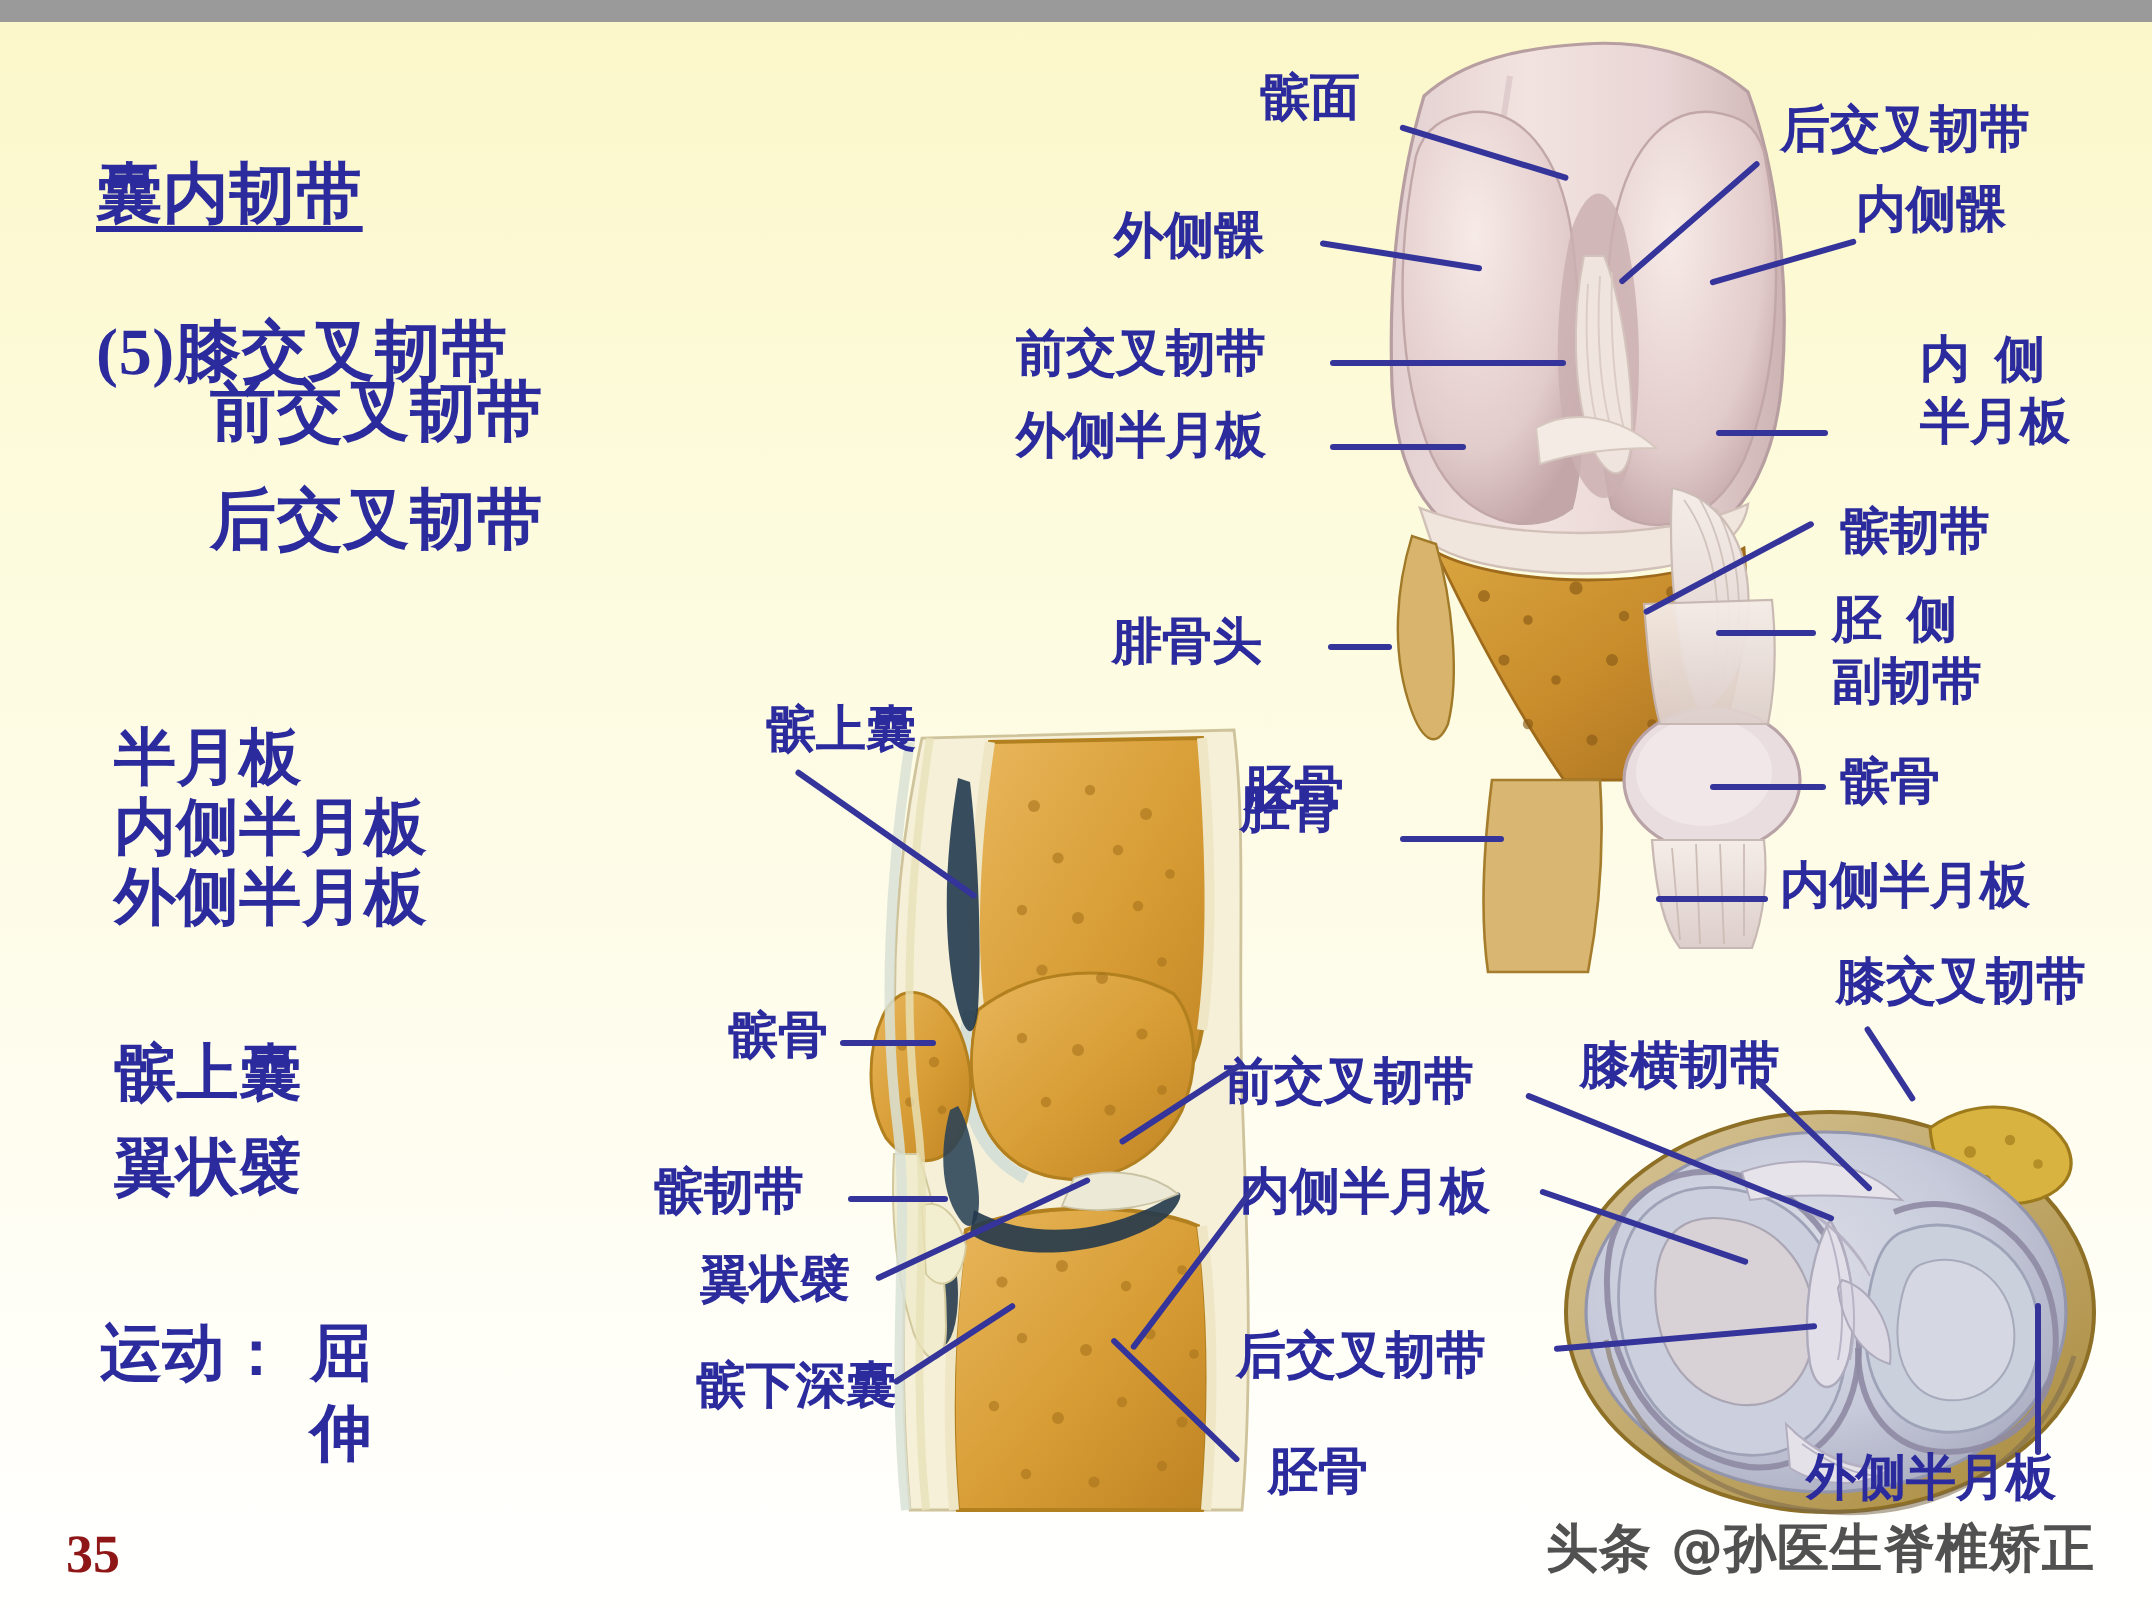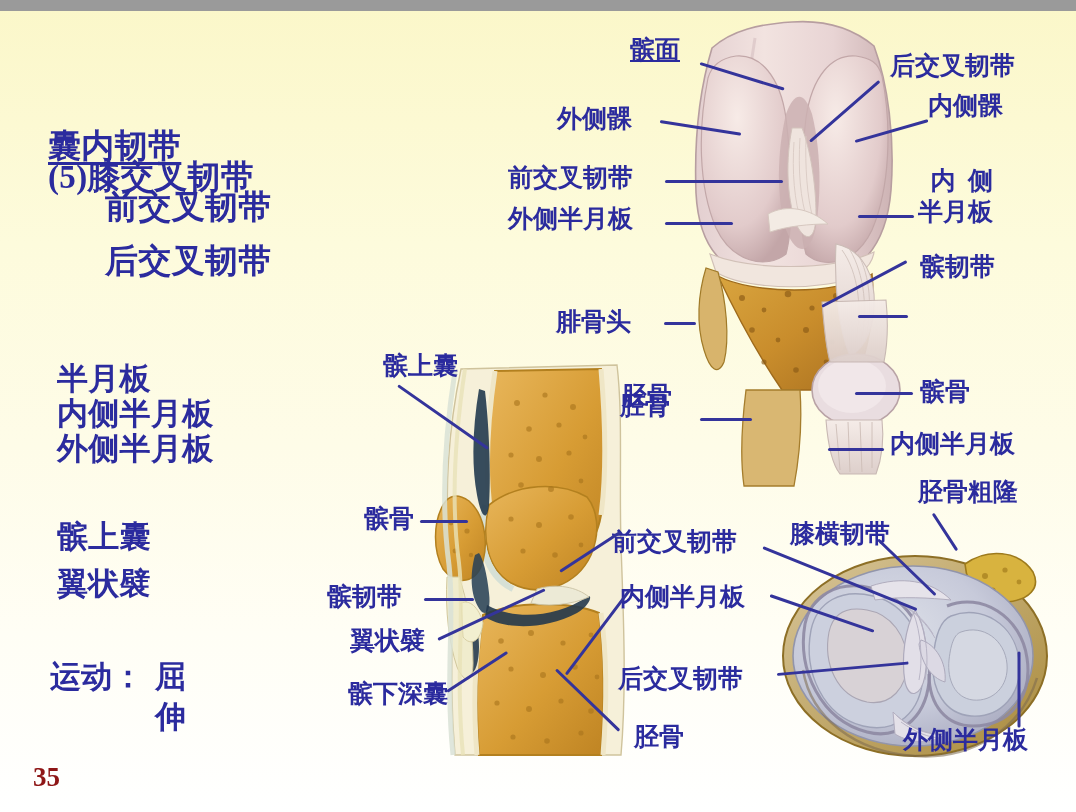--- a/index.html
+++ b/index.html
@@ -306,69 +306,71 @@
 
     <path d="M118,192 C132,206 150,216 170,214 C158,224 136,224 120,214 Z" fill="#e4e1e9" stroke="#b2aec0" stroke-width="1"></path>
     <g stroke="#b5b1c3" stroke-width=".9" fill="none">
       <path d="M122,196 C136,208 152,214 166,214"></path>
       <path d="M126,202 C140,212 154,218 166,218"></path>
     </g>
 
     <path d="M28,150 C36,198 80,232 140,236 C196,240 246,210 262,158" fill="none" stroke="#7b6a4e" stroke-width="2.5" opacity=".55"></path>
   </svg>
 
-  <div class="txt u" style="left:48px;top:80px;font-size:33px;margin-top:48px;">囊内韧带</div>
+  <div class="txt u" style="left:48px;top:80px;font-size:33px;">囊内韧带</div>
 
   <div class="txt" style="left:48px;top:134px;font-size:33px;margin-top:25px;">(5)膝交叉韧带</div>
 
   <div class="txt" style="left:105px;top:189px;font-size:33px;">前交叉韧带</div>
   <div class="txt" style="left:105px;top:243px;font-size:33px;">后交叉韧带</div>
 
   <div class="txt" style="left:57px;top:362px;font-size:31px;">半月板</div>
   <div class="txt" style="left:57px;top:397px;font-size:31px;">内侧半月板</div>
   <div class="txt" style="left:57px;top:432px;font-size:31px;">外侧半月板</div>
 
   <div class="txt" style="left:57px;top:520px;font-size:31px;">髌上囊</div>
   <div class="txt" style="left:57px;top:567px;font-size:31px;">翼状襞</div>
 
   <div class="txt" style="left:50px;top:660px;font-size:31px;">运动：</div>
   <div class="txt" style="left:155px;top:660px;font-size:31px;">屈</div>
   <div class="txt" style="left:155px;top:700px;font-size:31px;">伸</div>
 
-  <div class="lbl" style="left:630px;top:36px;text-decoration:underline;">髌面</div>
+  <div class="lbl" style="left:630px;top:36px;">髌面</div>
   <div class="leader" style="left:700px;top:62px;width:88px;transform:rotate(17deg);"></div>
 
   <div class="lbl" style="left:557px;top:105px;">外侧髁</div>
   <div class="leader" style="left:660px;top:120px;width:82px;transform:rotate(9deg);"></div>
 
   <div class="lbl" style="left:508px;top:164px;">前交叉韧带</div>
   <div class="leader" style="left:665px;top:180px;width:118px;"></div>
 
   <div class="lbl" style="left:508px;top:205px;">外侧半月板</div>
   <div class="leader" style="left:665px;top:222px;width:68px;"></div>
 
   <div class="lbl" style="left:890px;top:52px;">后交叉韧带</div>
   <div class="leader" style="left:810px;top:140px;width:92px;transform:rotate(-41deg);"></div>
 
   <div class="lbl" style="left:928px;top:92px;">内侧髁</div>
   <div class="leader" style="left:855px;top:140px;width:76px;transform:rotate(-16deg);"></div>
 
-  <div class="lbl" style="left:918px;top:166px;line-height:1.22;text-align:right;"><span>内  侧
+  <div class="lbl" style="left:960px;top:166px;line-height:1.22;"><span>内  侧
 半月板</span></div>
   <div class="leader" style="left:858px;top:215px;width:56px;"></div>
 
   <div class="lbl" style="left:556px;top:308px;">腓骨头</div>
   <div class="leader" style="left:664px;top:322px;width:32px;"></div>
 
   <div class="lbl" style="left:620px;top:392px;">胫骨</div>
   <div class="leader" style="left:700px;top:418px;width:52px;"></div>
 
   <div class="lbl" style="left:920px;top:253px;">髌韧带</div>
   <div class="leader" style="left:822px;top:305px;width:96px;transform:rotate(-28deg);"></div>
 
+  <div class="lbl" style="left:916px;top:296px;line-height:1.22;"><span>胫  侧
+副韧带</span></div>
   <div class="leader" style="left:858px;top:315px;width:50px;"></div>
 
   <div class="lbl" style="left:920px;top:378px;">髌骨</div>
   <div class="leader" style="left:855px;top:392px;width:58px;"></div>
 
   <div class="lbl" style="left:890px;top:430px;">内侧半月板</div>
   <div class="leader" style="left:828px;top:448px;width:56px;"></div>
 
   <div class="lbl" style="left:383px;top:352px;">髌上囊</div>
   <div class="leader" style="left:398px;top:384px;width:110px;transform:rotate(35deg);"></div>
@@ -394,25 +396,26 @@
 
   <div class="lbl" style="left:618px;top:665px;">后交叉韧带</div>
   <div class="leader" style="left:566px;top:673px;width:106px;transform:rotate(-53deg);"></div>
 
   <div class="lbl" style="left:634px;top:723px;">胫骨</div>
   <div class="leader" style="left:556px;top:668px;width:88px;transform:rotate(44deg);"></div>
 
   <div class="lbl" style="left:790px;top:520px;">膝横韧带</div>
   <div class="leader" style="left:878px;top:538px;width:80px;transform:rotate(44deg);"></div>
 
-  <div class="lbl" style="left:918px;top:478px;">胫骨粗隆</div>
+  <div class="lbl" style="left:918px;top:478px;">膝交叉韧带</div>
   <div class="leader" style="left:933px;top:512px;width:44px;transform:rotate(57deg);"></div>
 
   <div class="lbl" style="left:903px;top:726px;">外侧半月板</div>
   <div class="leader" style="left:1019px;top:650px;width:76px;transform:rotate(90deg);"></div>
 
   <div class="leader" style="left:763px;top:546px;width:166px;transform:rotate(22deg);"></div>
   <div class="leader" style="left:770px;top:594px;width:110px;transform:rotate(19deg);"></div>
   <div class="leader" style="left:777px;top:673px;width:132px;transform:rotate(-5deg);"></div>
 
   <div id="pageno">35</div>
+  <div id="wm">头条 @孙医生脊椎矫正</div>
 
 </div>
 
 </body></html>

